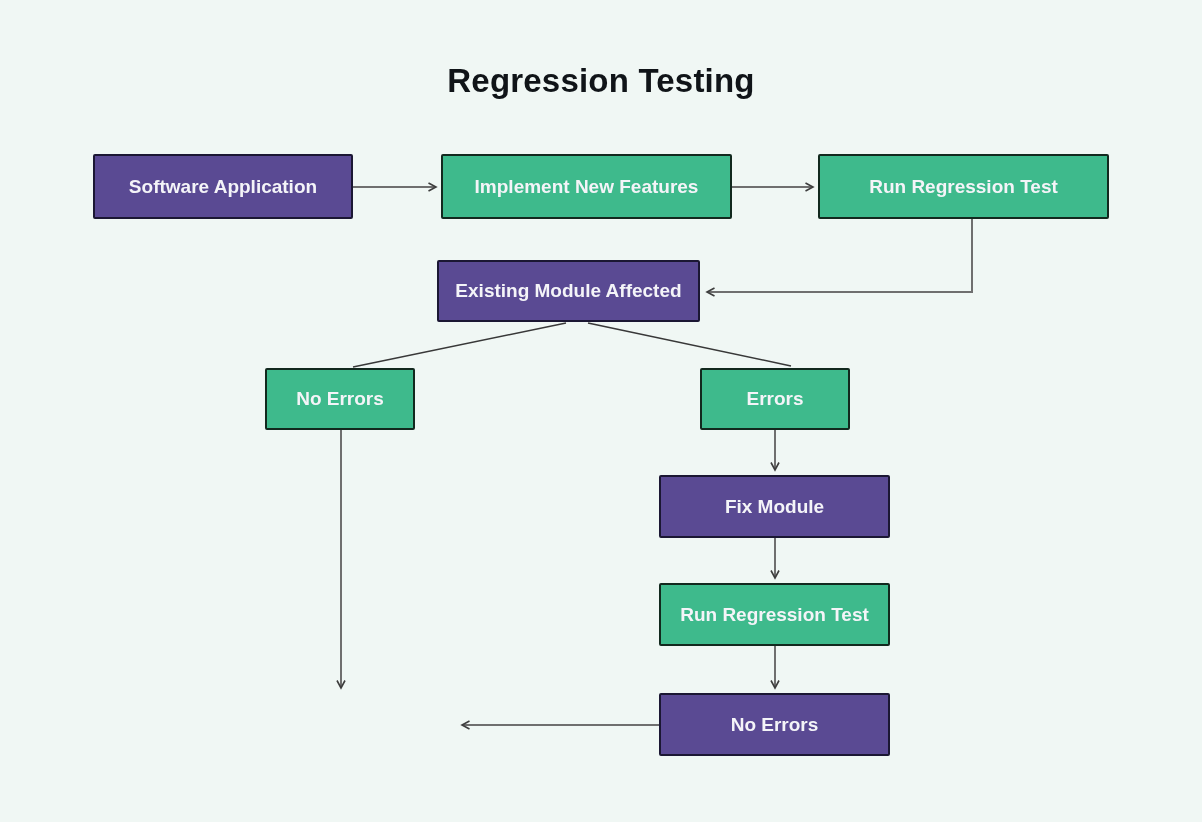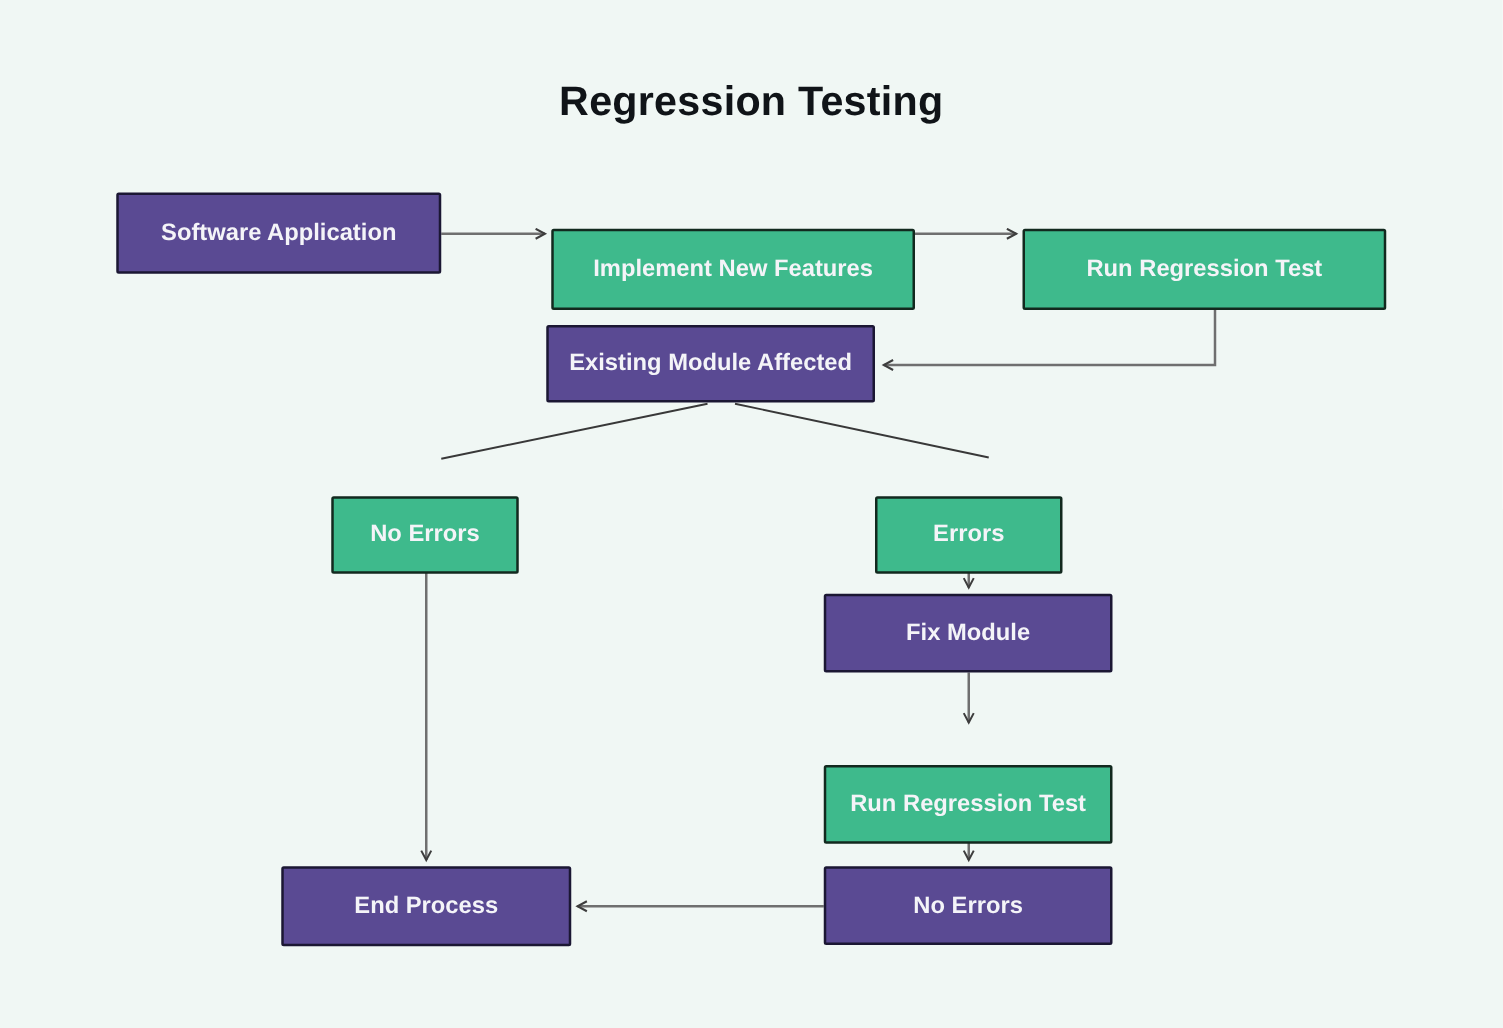--- a/index.html
+++ b/index.html
@@ -37,21 +37,20 @@
     box-sizing: border-box;
     border-radius: 2px;
   }
   .node.purple {
     background: var(--purple, #5a4a93);
     border: 2px solid var(--purpleBorder, #1b1733);
   }
   .node.green {
     background: var(--green, #3eba8c);
     border: 2px solid var(--greenBorder, #12291e);
-    margin-top: 29px;
   }
   .node .label {
     color: var(--label, #f4f4f8);
     font-size: 19px;
     font-weight: 700;
     white-space: nowrap;
   }
   .edge-line { stroke: var(--arrow, #6f6f6f); stroke-width: 2; fill: none; }
   .edge-diag { stroke: var(--diagonal, #383838); stroke-width: 1.5; fill: none; }
 </style>
@@ -109,17 +108,14 @@
   </div>
 
   <div class="node green" style="left:659px; top:583px; width:231px; height:63px;">
     <span class="label">Run Regression Test</span>
   </div>
 
   <div class="node purple" style="left:659px; top:693px; width:231px; height:63px;">
     <span class="label">No Errors</span>
   </div>
 
-  <div class="node purple" style="left:225px; top:693px; width:232px; height:64px;">
-    <span class="label">End Process</span>
-  </div>
 
 </div>
 
 </body></html>

